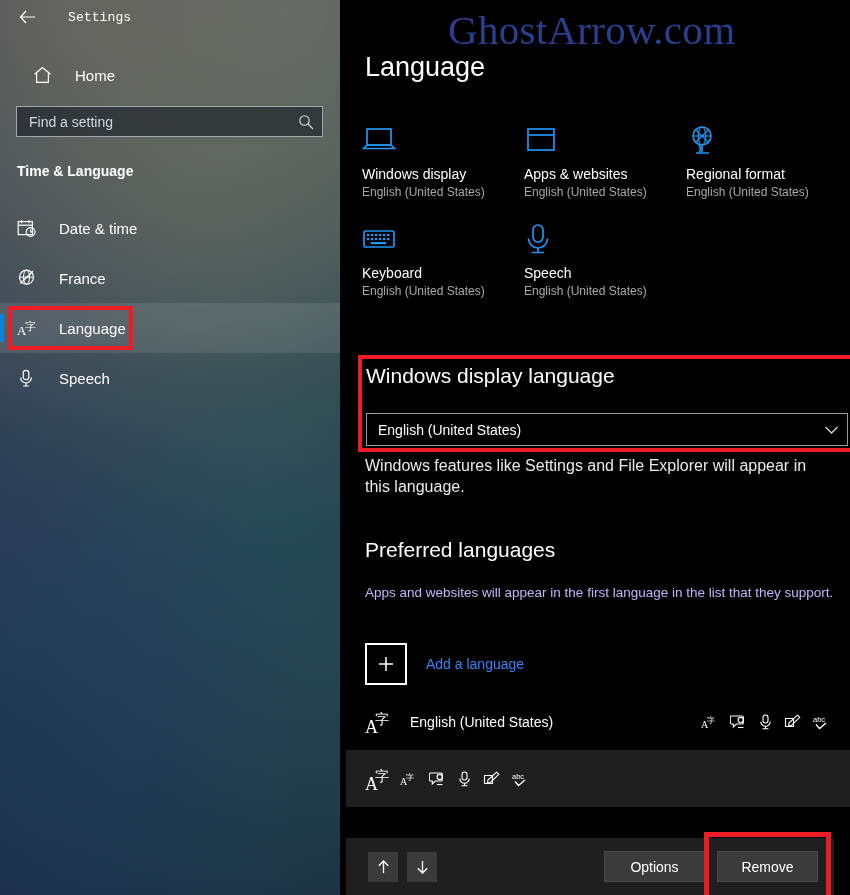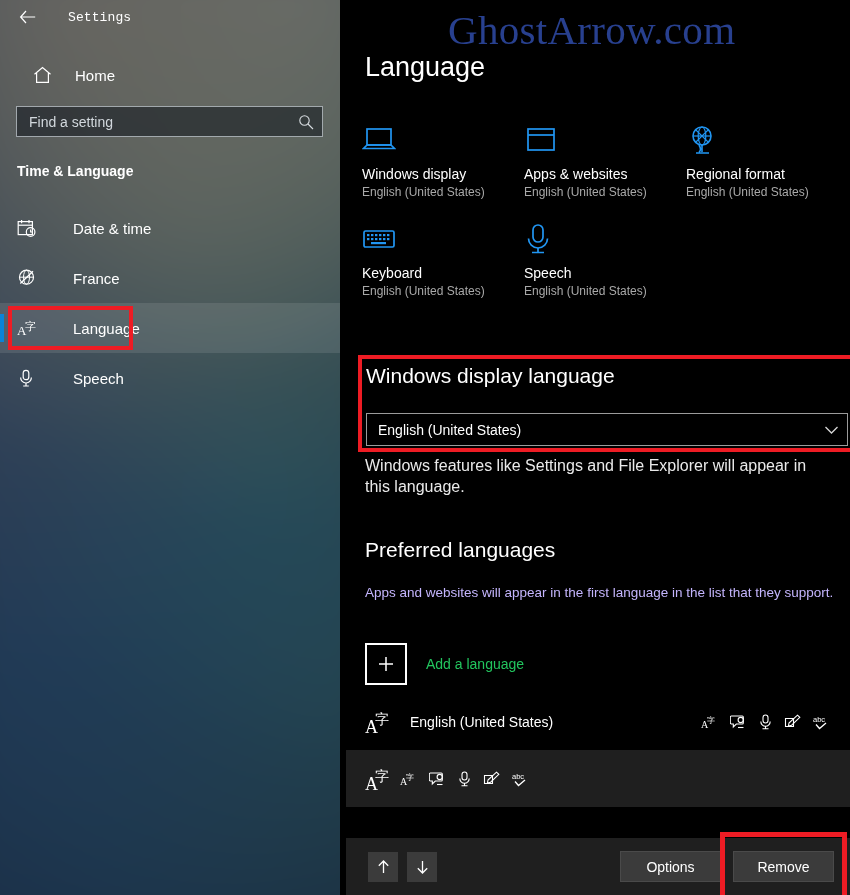--- a/index.html
+++ b/index.html
@@ -133,21 +133,21 @@
   .nav-item .ic {
     width: 26px;
     display: flex;
     align-items: center;
     justify-content: flex-start;
     color: #ffffff;
   }
   .nav-label {
     font-size: 15px;
     color: #ffffff;
-    margin-left: 30px;
+    margin-left: 16px;
   }
   .nav-item.selected { background: rgba(255,255,255,0.10); }
   .nav-accent {
     position: absolute;
     left: 0; top: 11px;
     width: 4px; height: 28px;
     background: #0a84d8;
   }
   .nav-hl-box {
     position: absolute;
@@ -278,21 +278,21 @@
     width: 42px; height: 42px;
     border: 2px solid #ffffff;
     display: flex; align-items: center; justify-content: center;
     color: #ffffff;
     font-size: 23px;
     line-height: 1;
   }
   .add-label {
     margin-left: 19px;
     font-size: 14px;
-    color: #22c55e;
+    color: #3b82f6;
   }
 
   
   .lang-rows {
     position: absolute;
     top: 693px;
     left: 6px;
     right: 0;
   }
   .lang-row {
@@ -306,21 +306,21 @@
   }
   .lang-row.selected { background: #1f1f1f; }
   .lang-ic { width: 36px; display: flex; align-items: center; color: #ffffff; }
   .lang-name { flex: 1; font-size: 14px; color: #ffffff; margin-left: 10px; }
   .feat-icons { display: flex; align-items: center; gap: 12px; color: #ffffff; }
   .feat-icons > span { display: flex; align-items: center; cursor: pointer; }
 
   
   .btnbar {
     position: absolute;
-    left: 6px; right: 0;
+    left: 6px; right: 16px;
     top: 838px;
     height: 57px;
     background: #1f1f1f;
     display: flex;
     align-items: center;
     padding: 0 16px 0 22px;
   }
   .arrow-btns { display: flex; gap: 9px; }
   .arrow-btn {
     width: 30px; height: 30px;

